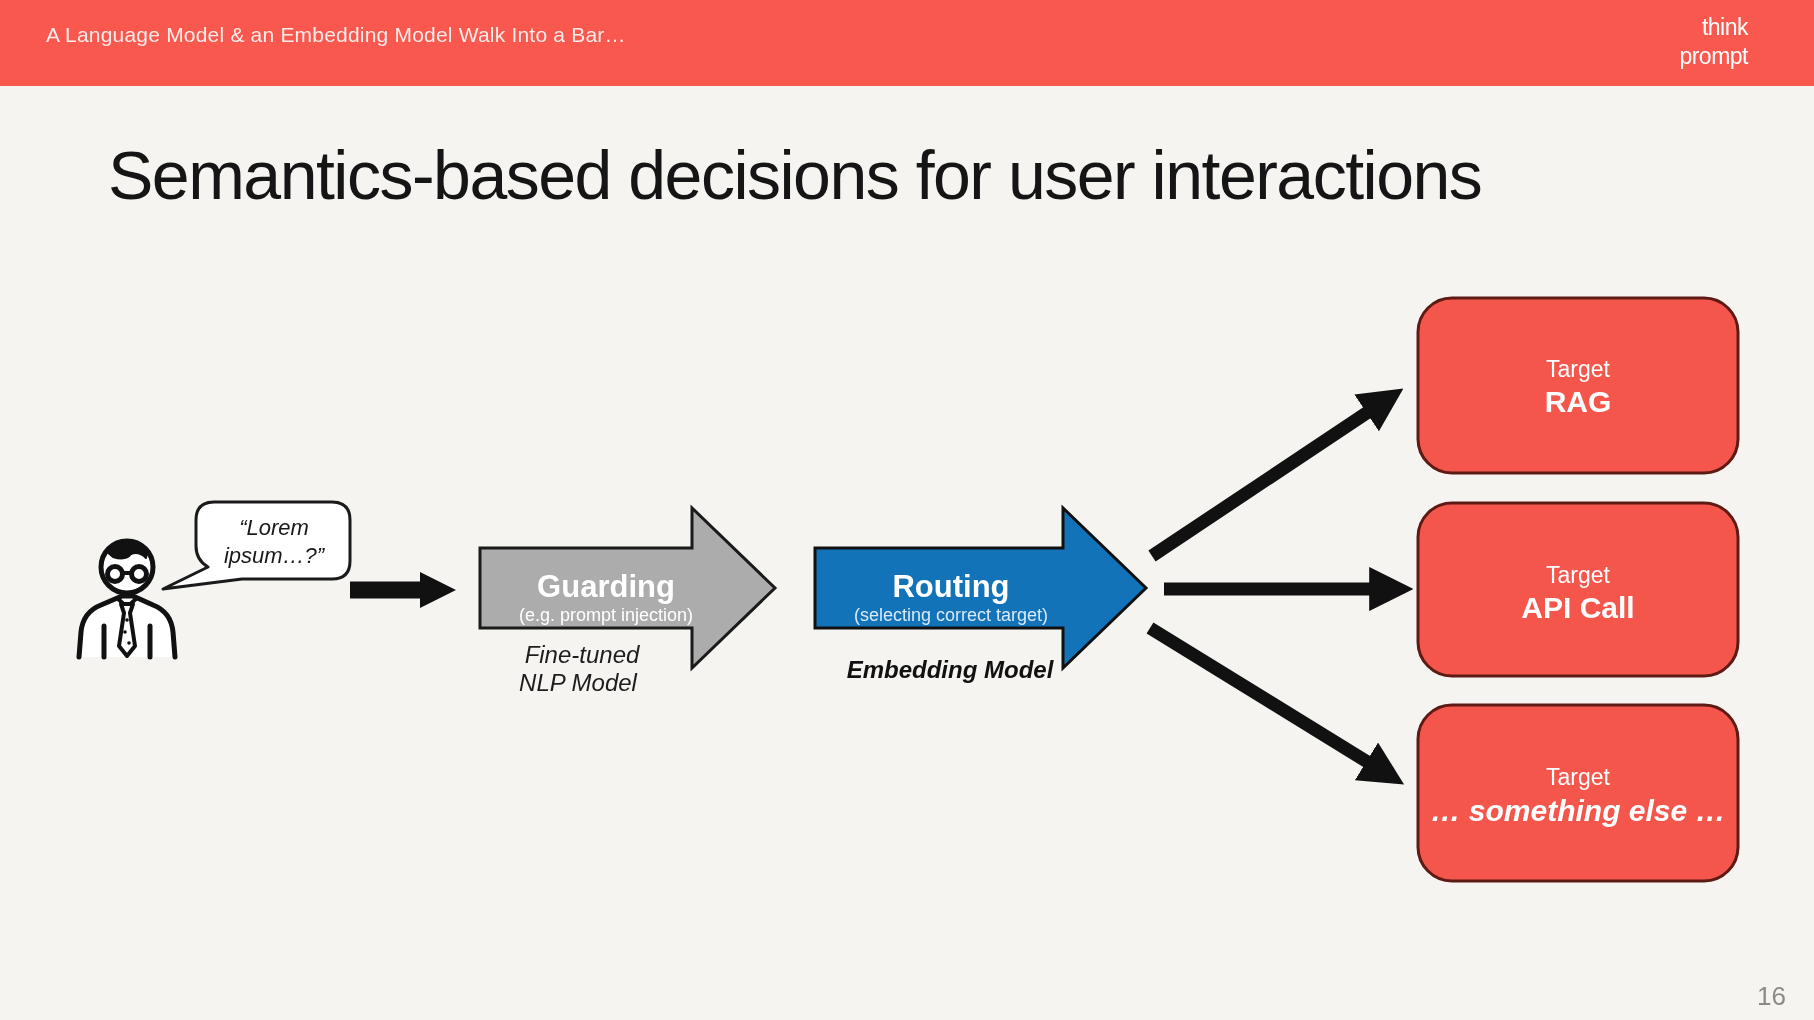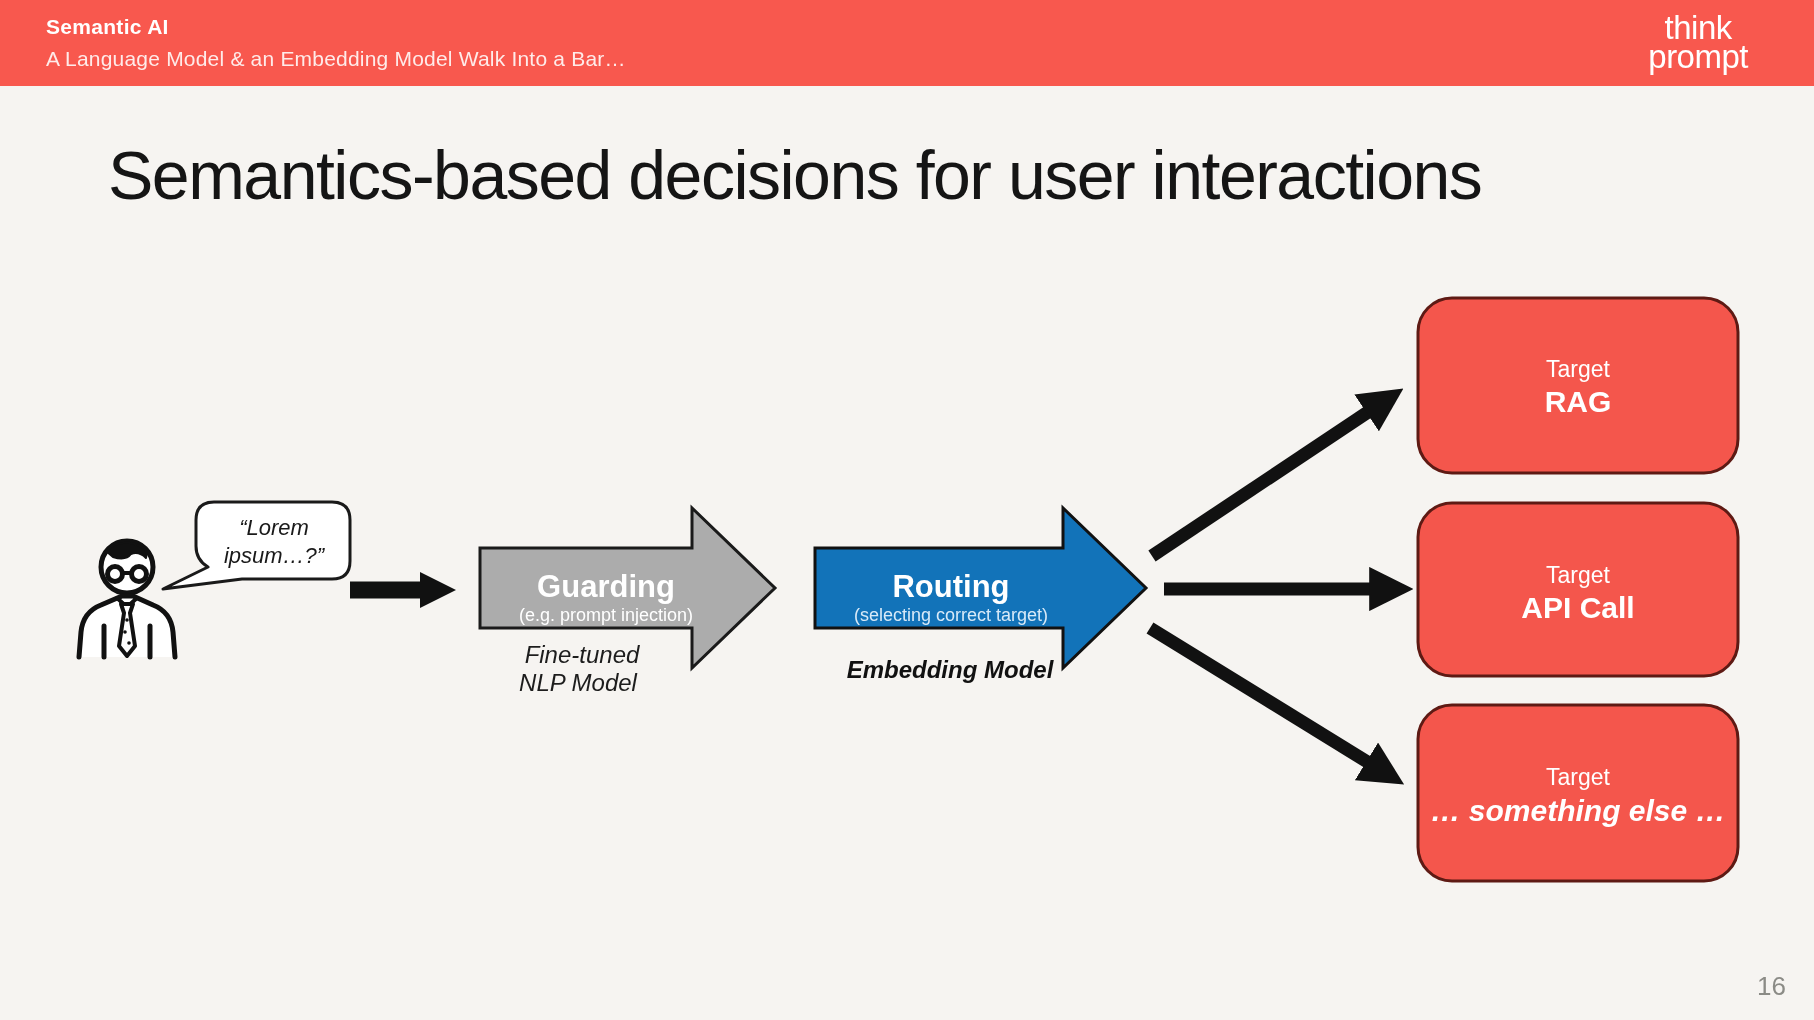--- a/index.html
+++ b/index.html
@@ -11,53 +11,52 @@
   
   .header {
     position:absolute; top:0; left:0; width:1814px; height:86px;
     background:#F8584E;
   }
   .header-text { position:absolute; left:46px; top:15px; }
   .kicker { color:#ffffff; font-weight:700; font-size:21px; letter-spacing:.3px; }
   .subtitle { color:rgba(255,255,255,.88); font-size:21px; font-weight:400; margin-top:8px; letter-spacing:.2px; }
   .logo {
     position:absolute; right:66px; top:13px; color:#ffffff;
-    font-size:33px; line-height:29px; font-weight:500; letter-spacing:-0.5px;
-    text-align:center;
+    font-size:23px; line-height:29px; font-weight:500; letter-spacing:-0.5px;
+    text-align:right;
   }
   
   .title {
     position:absolute; left:108px; top:136px;
     font-size:68px; font-weight:400; color:#151515; letter-spacing:-1.5px;
   }
   
   svg text { font-family:"Liberation Sans", sans-serif; }
   .block-label   { font-size:31px; font-weight:700; fill:#ffffff; text-anchor:middle; }
   .block-sub     { font-size:18px; font-weight:400; fill:#ffffff; text-anchor:middle; }
   .block-sub-blue{ font-size:18px; font-weight:400; fill:#D8EAF8; text-anchor:middle; }
   .note-italic   { font-size:24px; font-style:italic; fill:#1d1d1d; text-anchor:middle; }
   .note-bold-italic { font-size:24px; font-style:italic; font-weight:700; fill:#111111; text-anchor:middle; }
   .bubble-text   { font-size:22px; font-style:italic; fill:#1a1a1a; text-anchor:middle; }
   .target-kicker { font-size:23px; font-weight:400; fill:#ffffff; text-anchor:middle; }
   .target-label  { font-size:30px; font-weight:700; fill:#ffffff; text-anchor:middle; }
   .target-label-italic { font-size:30px; font-weight:700; font-style:italic; fill:#ffffff; text-anchor:middle; }
   
   .page-number {
-    position:absolute; right:28px; bottom:18px;
+    position:absolute; right:28px; bottom:8px;
     font-size:26px; color:#8B8B86;
   }
 </style>
 </head>
 <body>
 
 <div class="slide">
 
   <div class="header">
     <div class="header-text">
-      <div class="kicker">Semantic AI</div>
       <div class="subtitle">A Language Model &amp; an Embedding Model Walk Into a Bar…</div>
     </div>
     <div class="logo">
       <div>think</div>
       <div>prompt</div>
     </div>
   </div>
 
   <div class="title">Semantics-based decisions for user interactions</div>
 

